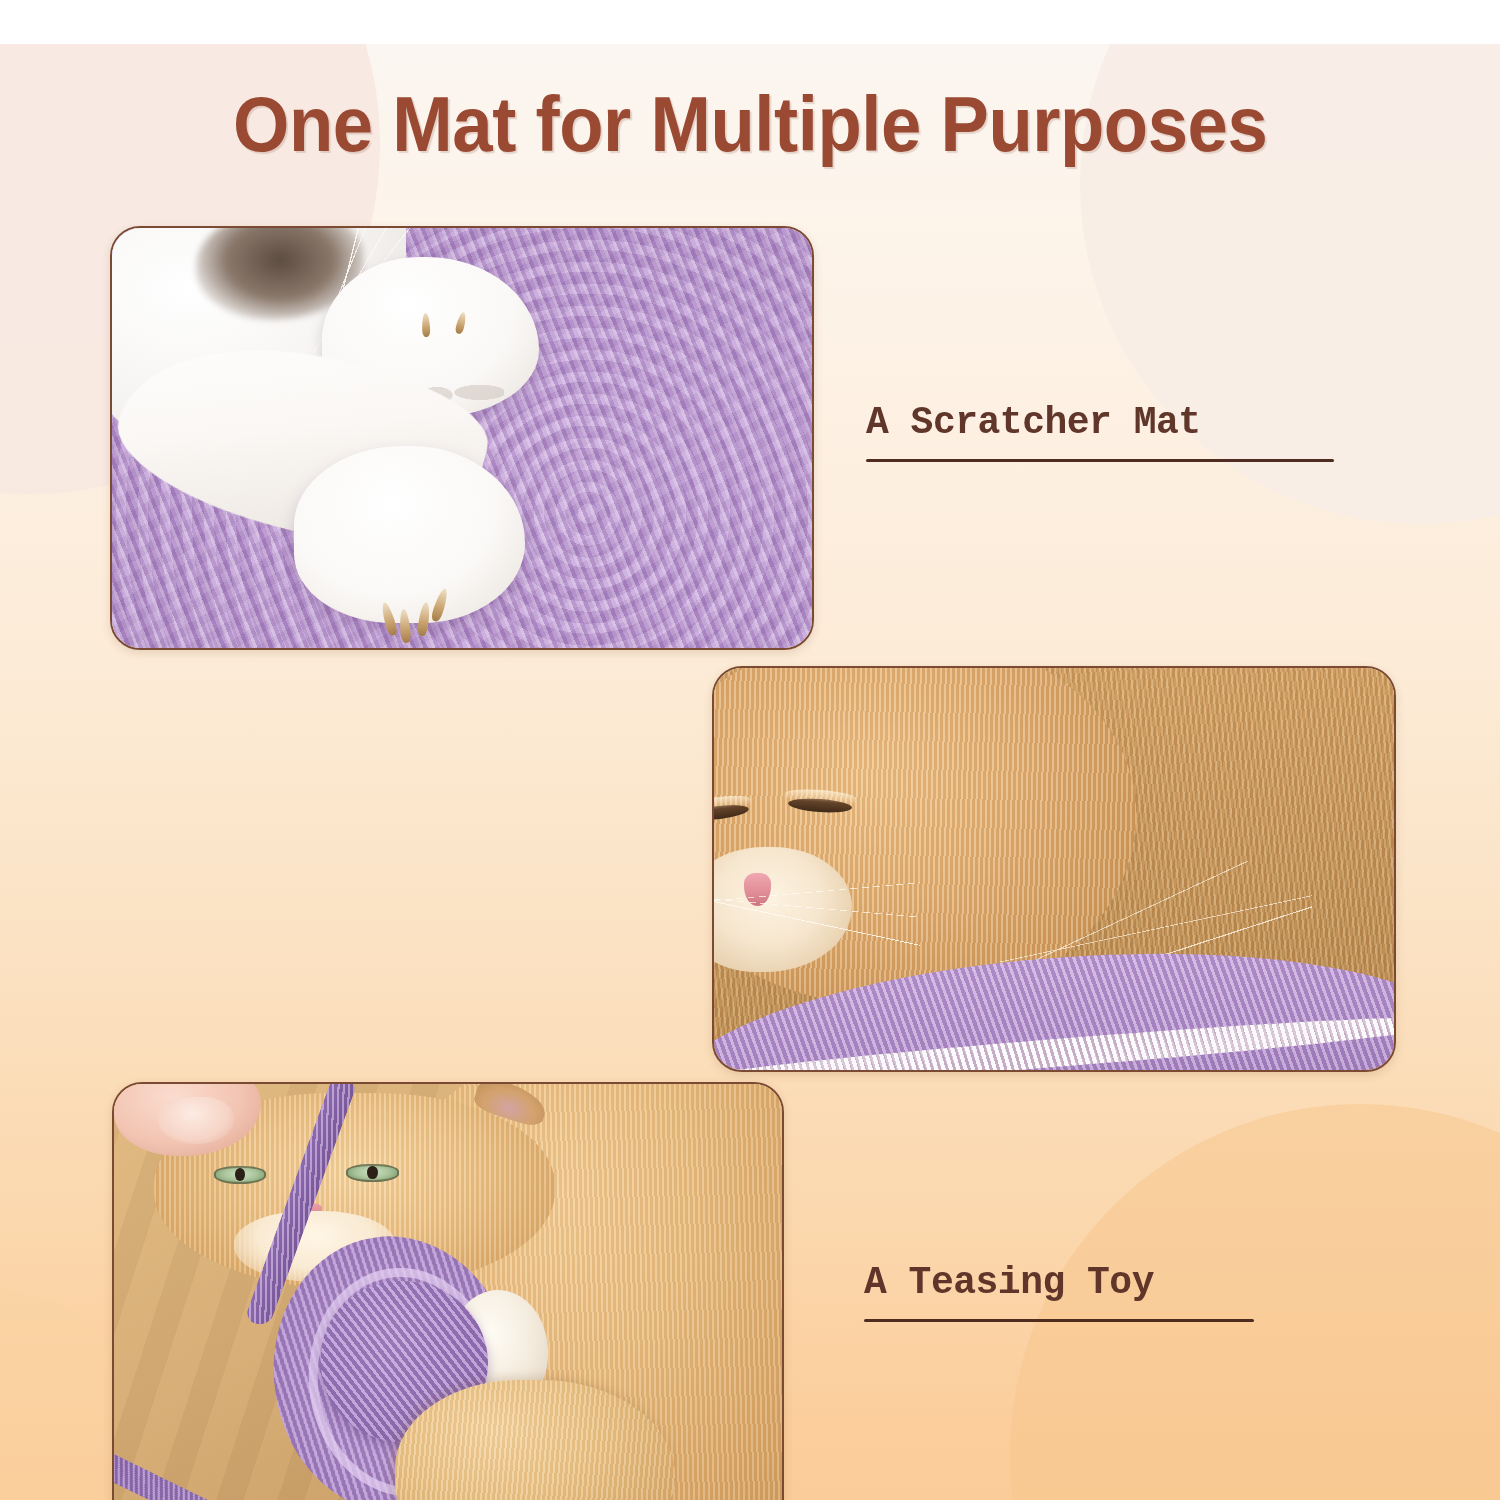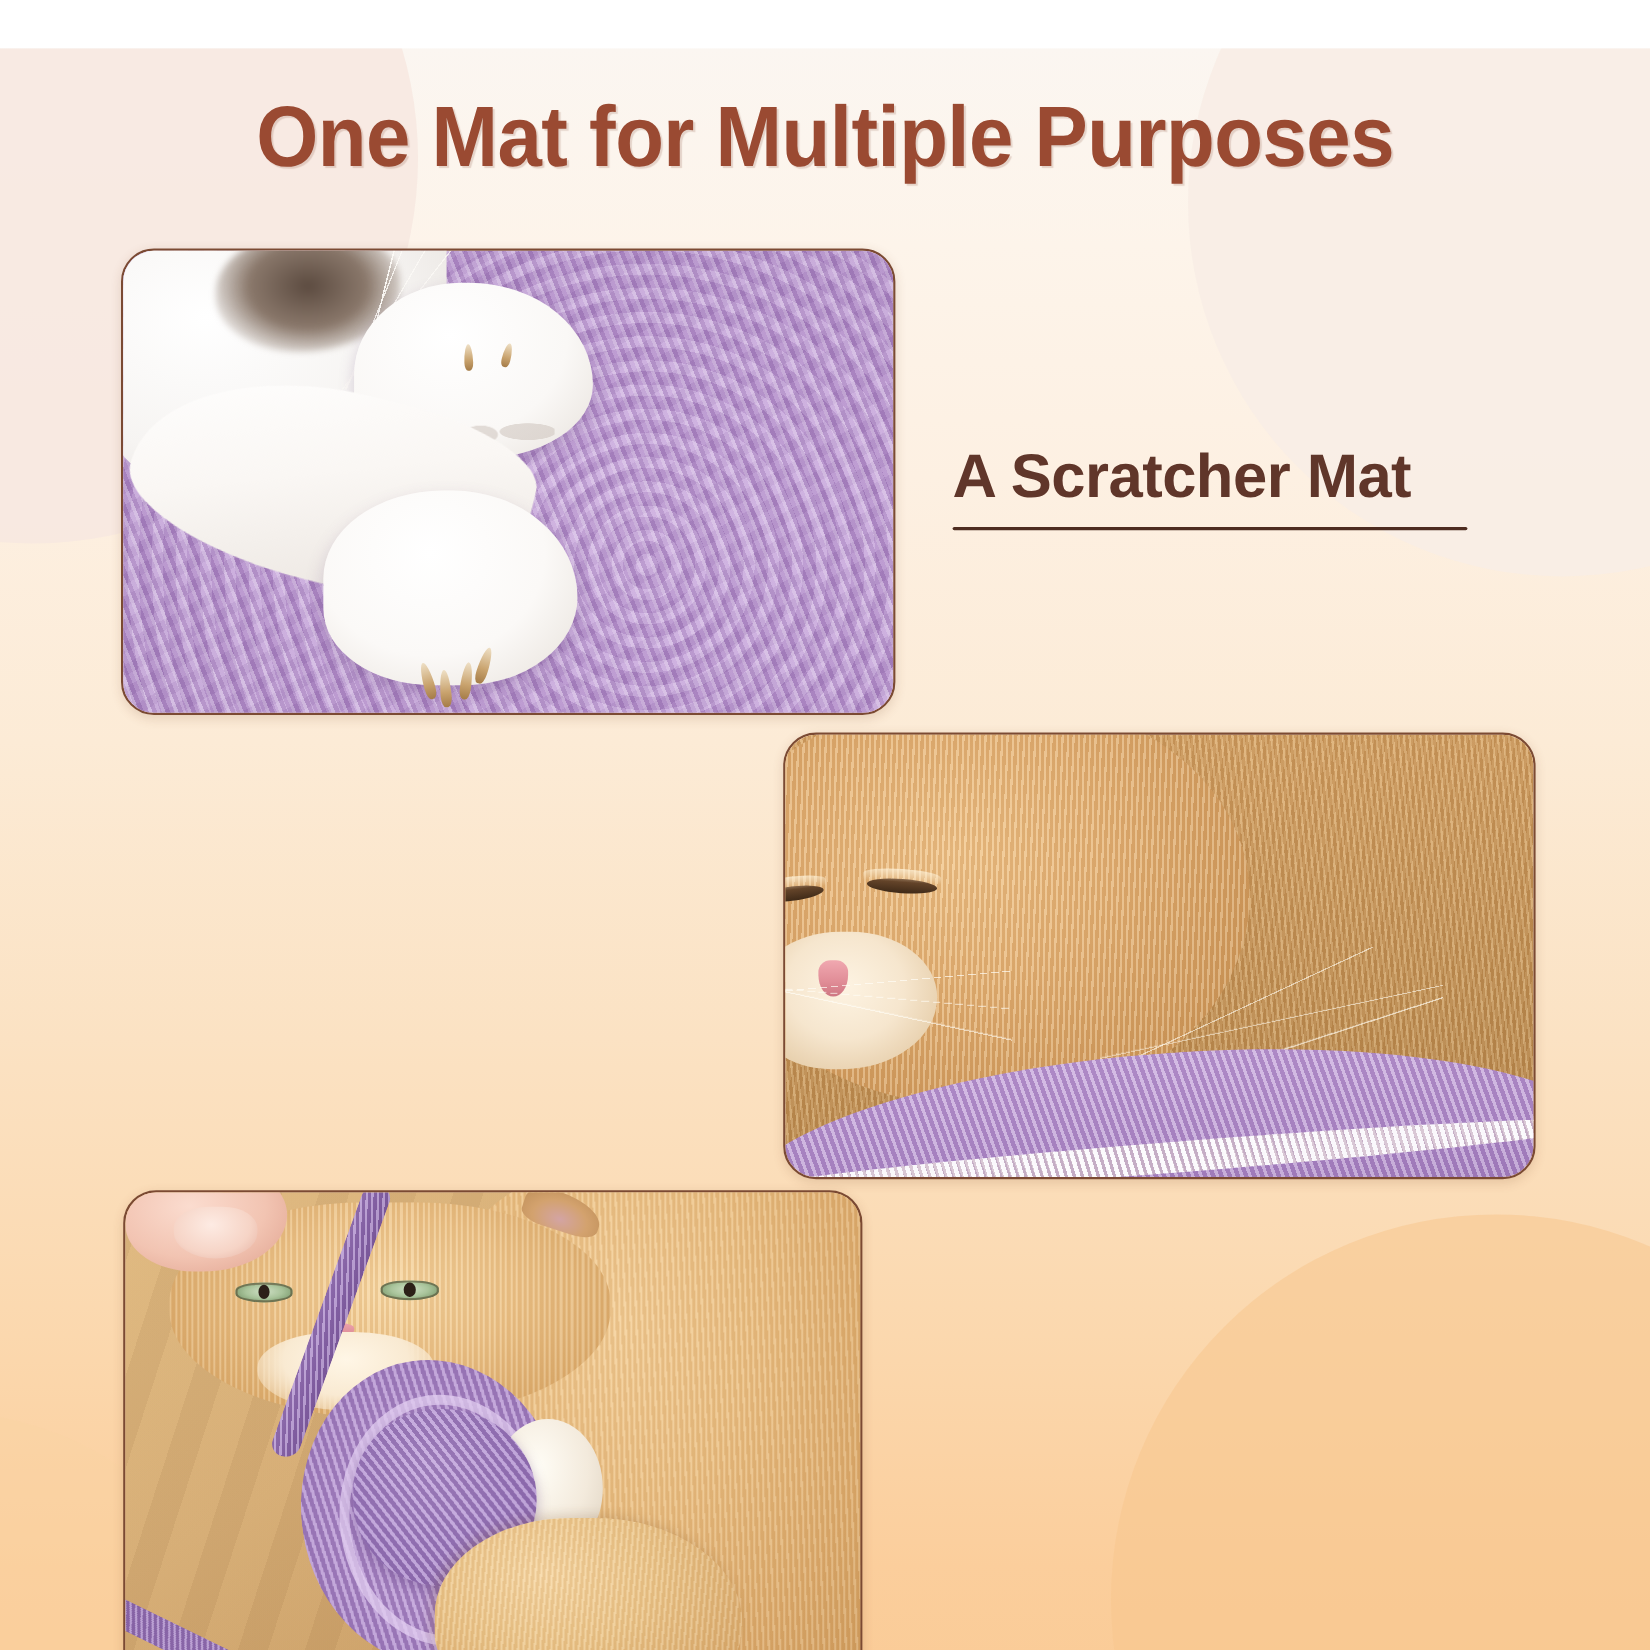--- a/index.html
+++ b/index.html
@@ -523,23 +523,23 @@
     border-radius: 50% 50% 60% 60%;
     background: radial-gradient(ellipse at 45% 35%, #FDEBE3 0%, #F6D4C6 60%, #E5B0A0 100%);
   }
 
   
   .label-block {
     position: absolute;
     z-index: 7;
   }
   .label-text {
-    font-family: Liberation Sans, sans-serif;
+    font-family: Liberation Mono, monospace;
     font-weight: bold;
-    font-size: 56px;
+    font-size: 38px;
     line-height: 1.12;
     color: #60362A;
     letter-spacing: -0.5px;
     white-space: nowrap;
   }
   .label-rule {
     margin-top: 14px;
     height: 3px;
     background: #4E2C20;
     border-radius: 2px;
@@ -630,14 +630,18 @@
       <div class="p3-mat3"></div>
       <div class="p3-ballwhite"></div>
       <div class="p3-ball"></div>
       <div class="p3-rope"></div>
       <div class="p3-rope-tail"></div>
       <div class="p3-paw"></div>
       <div class="p3-finger"></div>
     </div>
   </div>
 
+  <div class="label-block" id="label-toy">
+    <div class="label-text">A Teasing Toy</div>
+    <div class="label-rule"></div>
+  </div>
 
 </div>
 
 </body></html>

